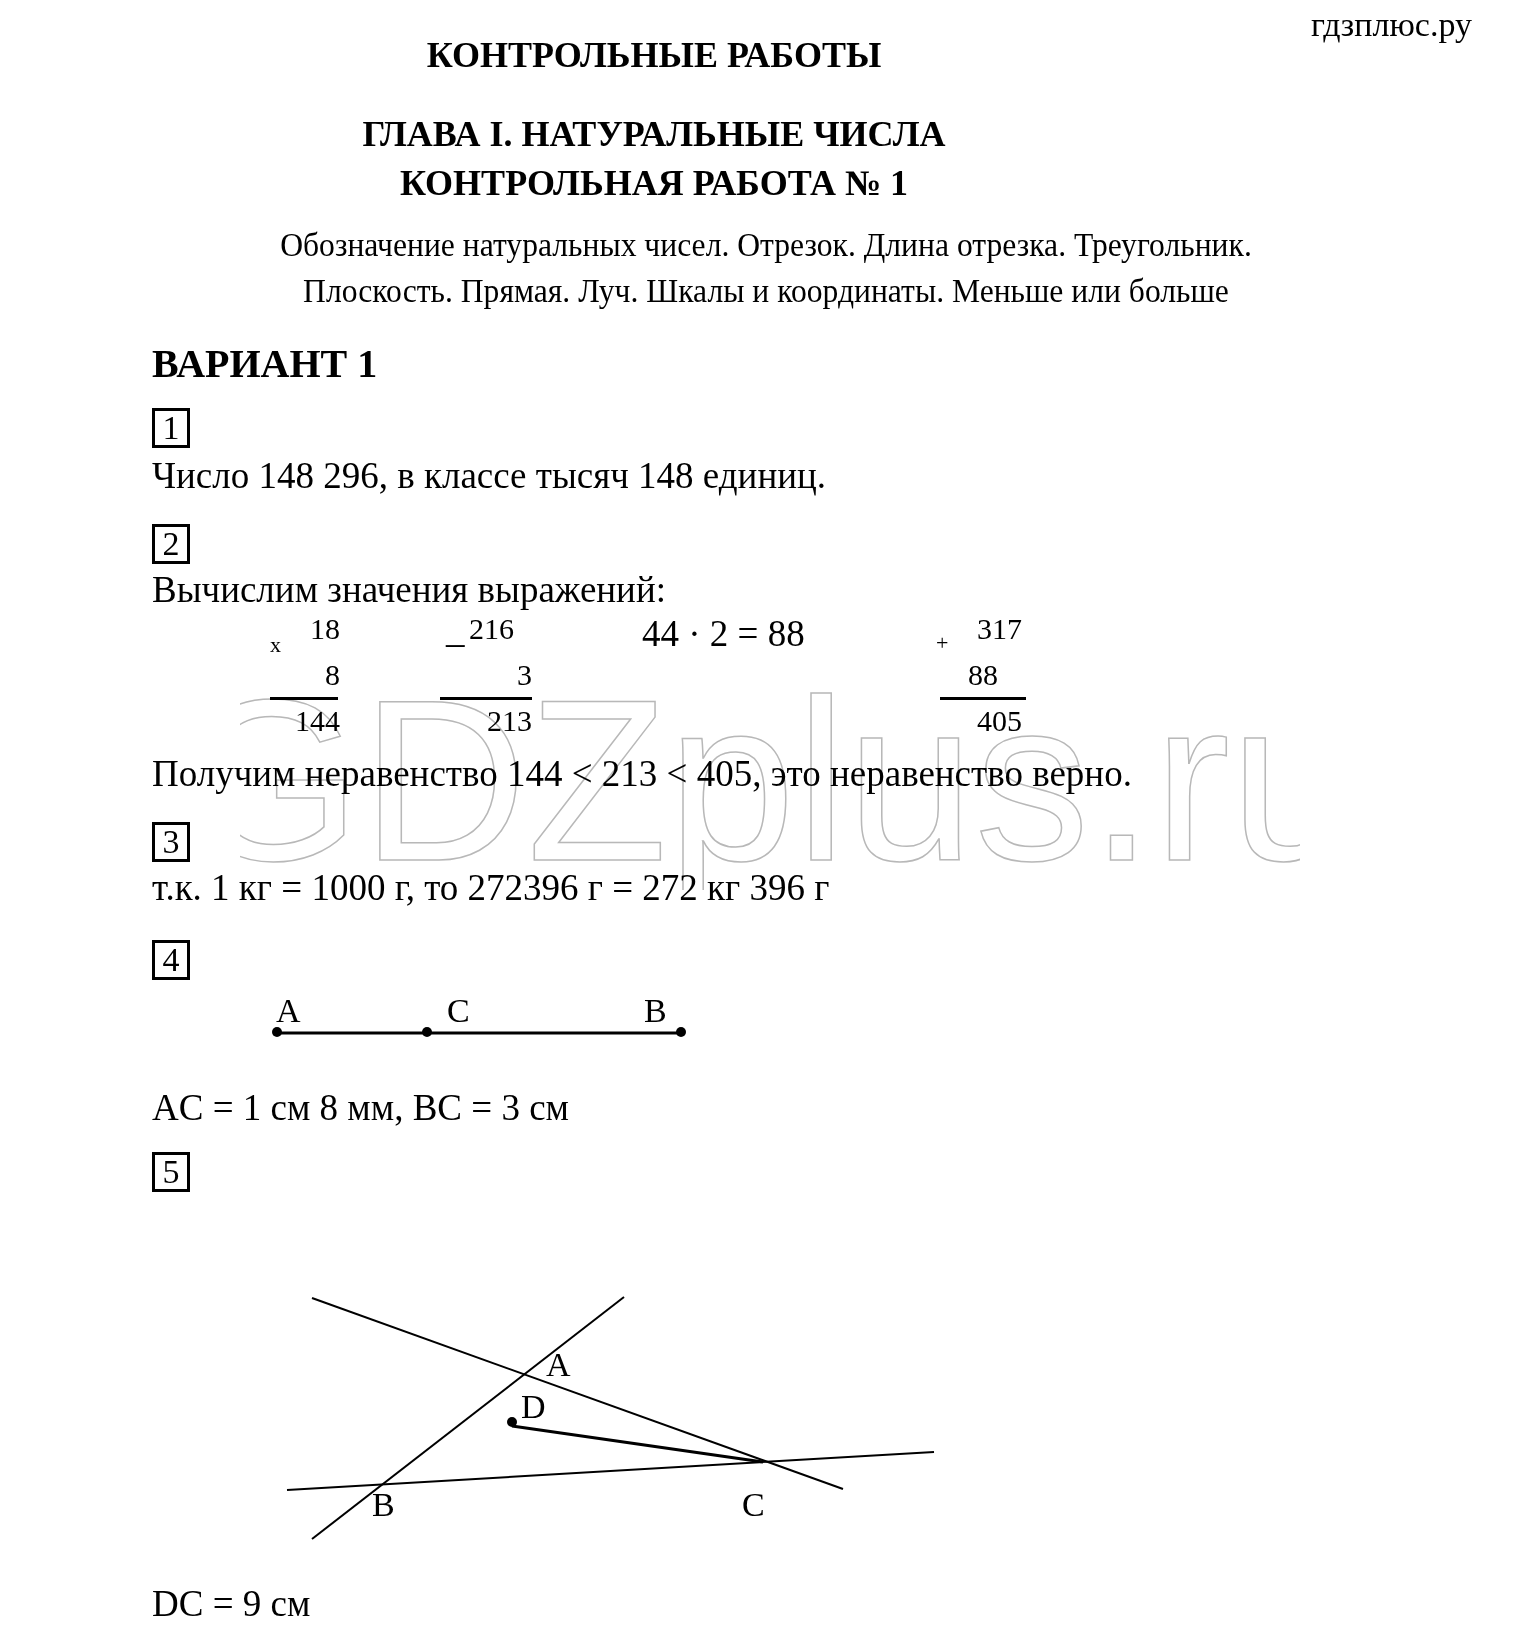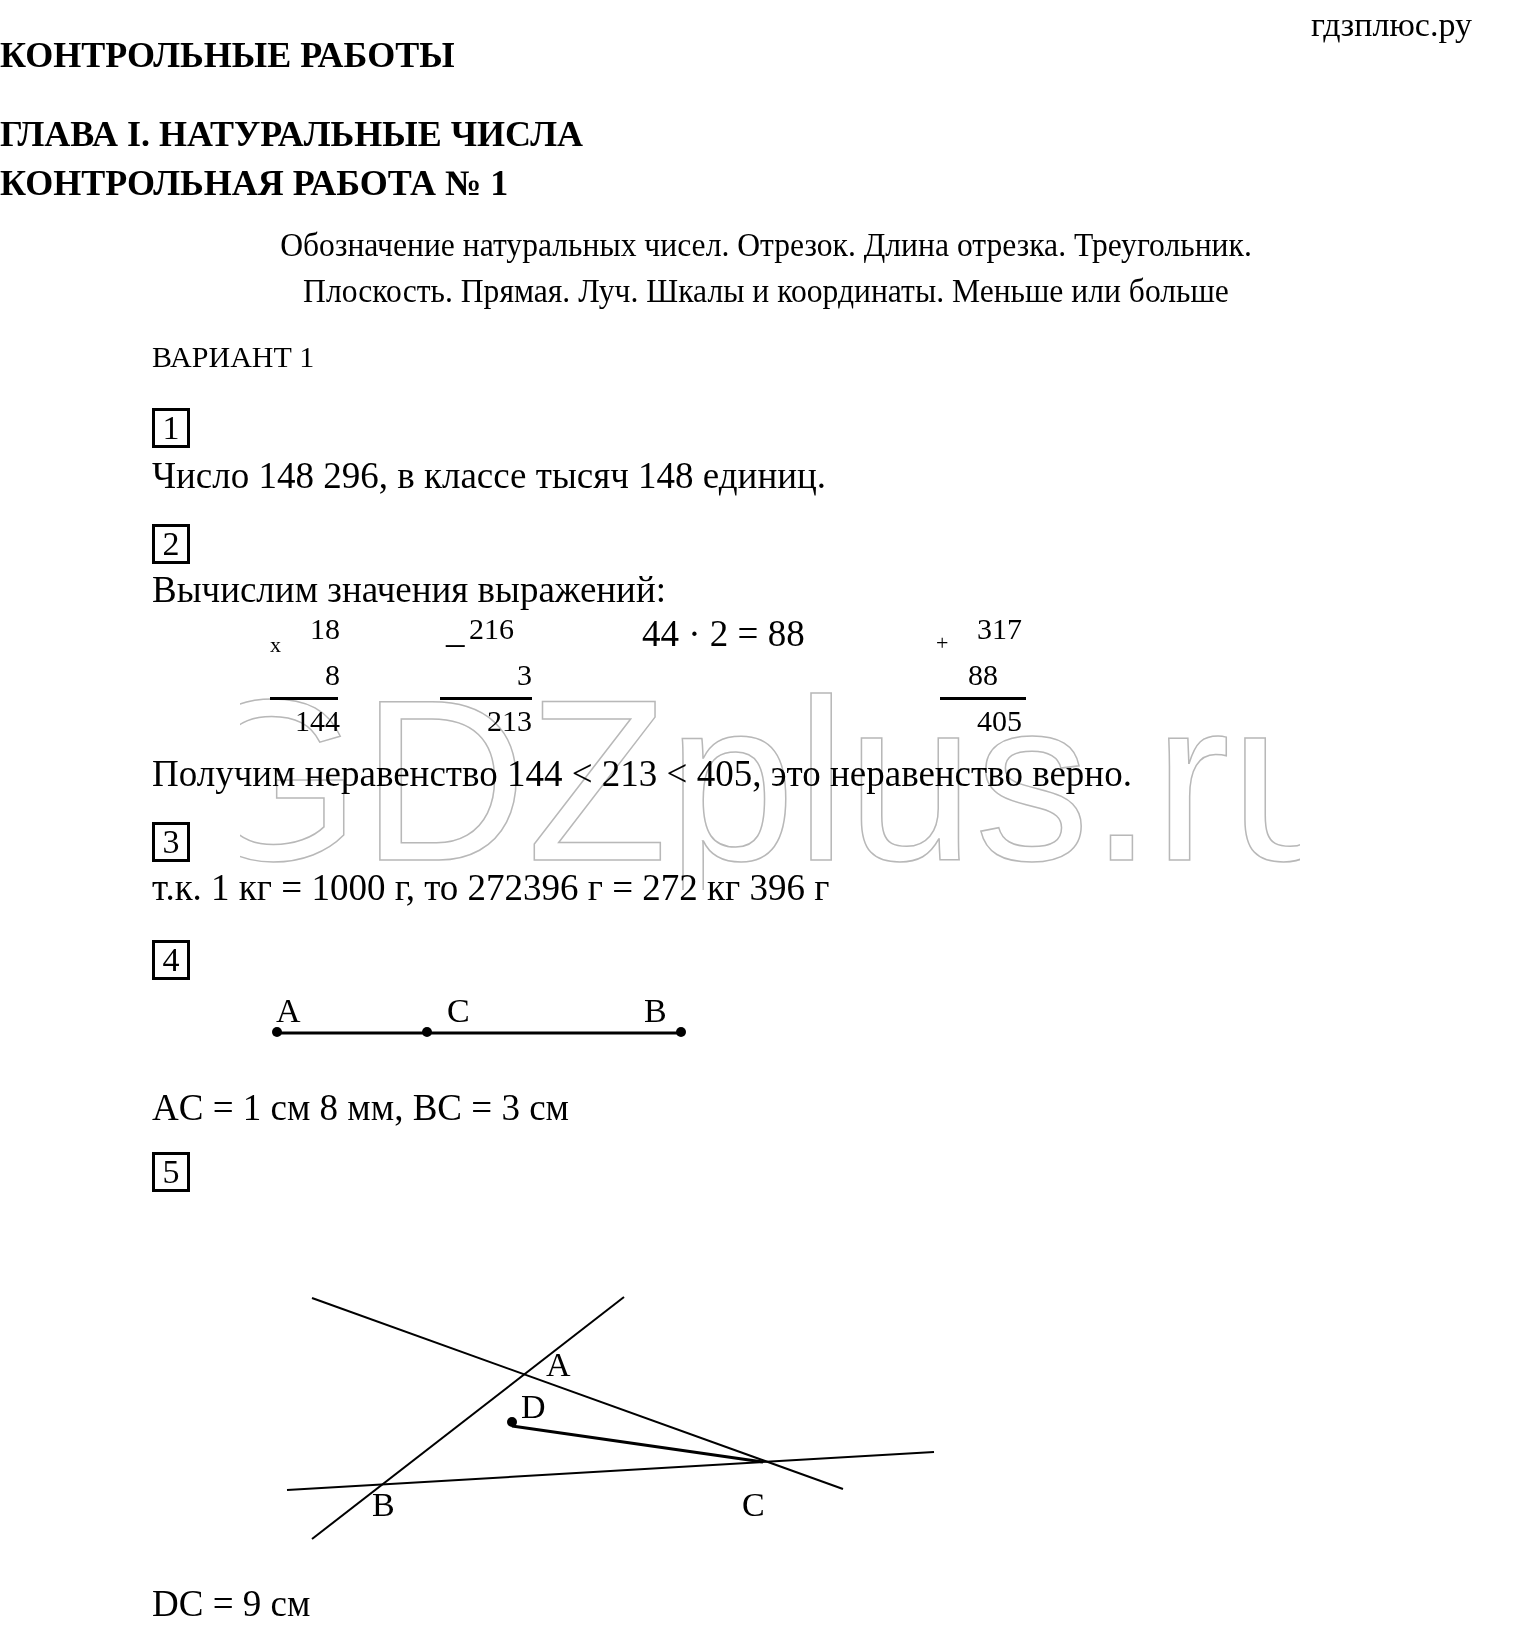--- a/index.html
+++ b/index.html
@@ -2,23 +2,23 @@
 <html><head>
 <meta charset="utf-8">
 <style>
   html, body { margin: 0; padding: 0; background: #ffffff; }
   body {
     width: 1532px; height: 1636px; position: relative; overflow: hidden;
     font-family: "Liberation Serif", "DejaVu Serif", serif; color: #000;
   }
   .abs { position: absolute; white-space: nowrap; }
   .site { right: 60px; top: 6px; font-size: 34px; }
-  .h { left: 0; width: 1260px; text-align: left; font-weight: bold; font-size: 36px; }
+  .h { left: 0; width: 1260px; text-align: center; font-weight: bold; font-size: 36px; padding-left: 24px; }
   .sub { left: 0; width: 1532px; text-align: center; font-size: 34px; transform: scaleX(0.93); transform-origin: center; }
-  .variant { left: 152px; top: 340px; font-weight: normal; font-size: 30px; }
+  .variant { left: 152px; top: 340px; font-weight: bold; font-size: 40px; }
   .num { border: 3px solid #000; width: 32px; height: 34px; line-height: 34px; text-align: center; font-size: 34px; }
   .txt { font-size: 37px; }
   .col { font-size: 30px; text-align: right; width: 90px; }
   .rule { position: absolute; height: 3px; background: #000; }
   .opsign { font-size: 22px; }
   .watermark { position: absolute; left: 240px; top: 690px; width: 1060px; height: 200px; pointer-events: none; }
   svg text { font-family: "Liberation Serif", serif; }
 </style>
 </head>
 <body>

